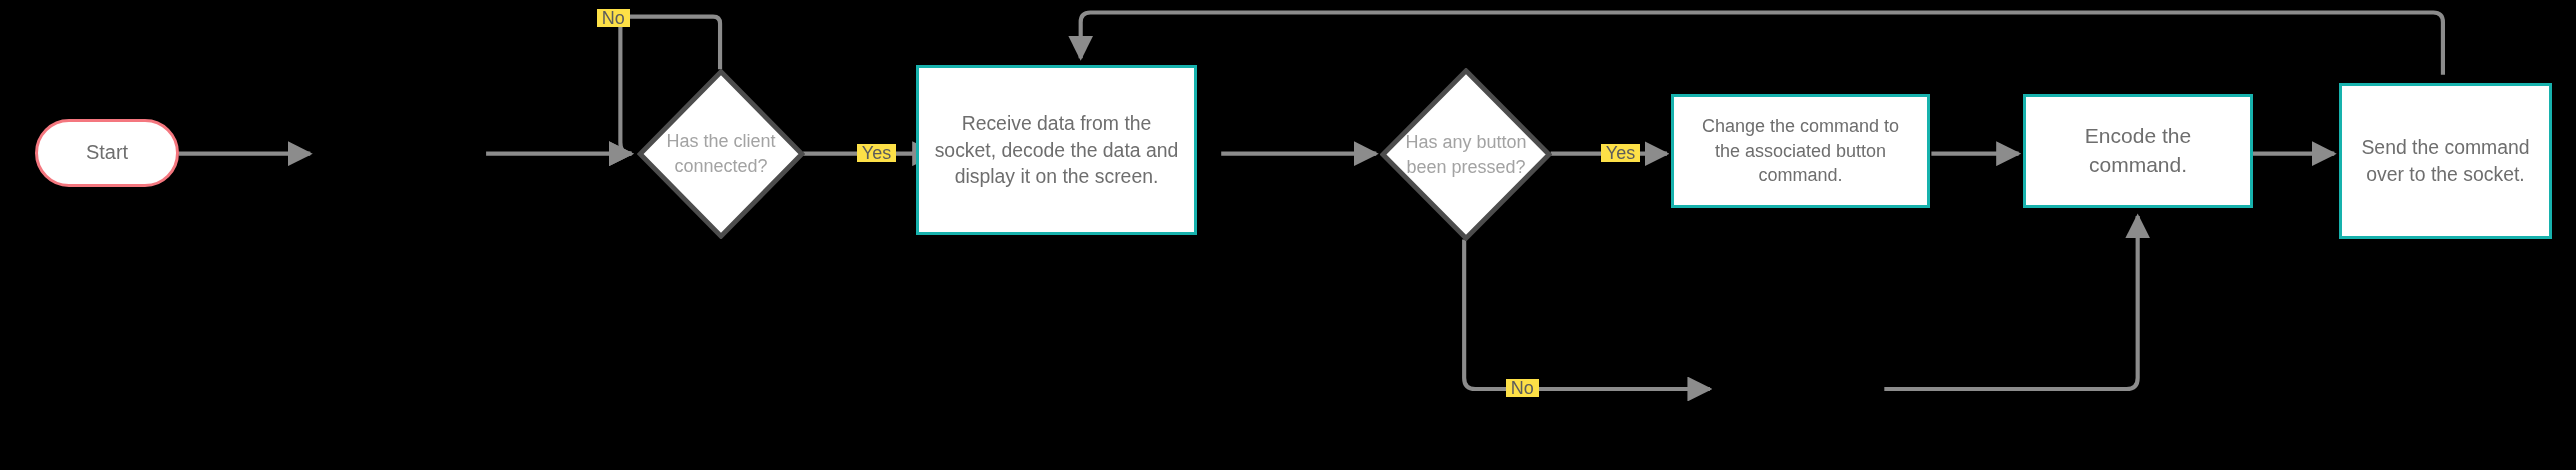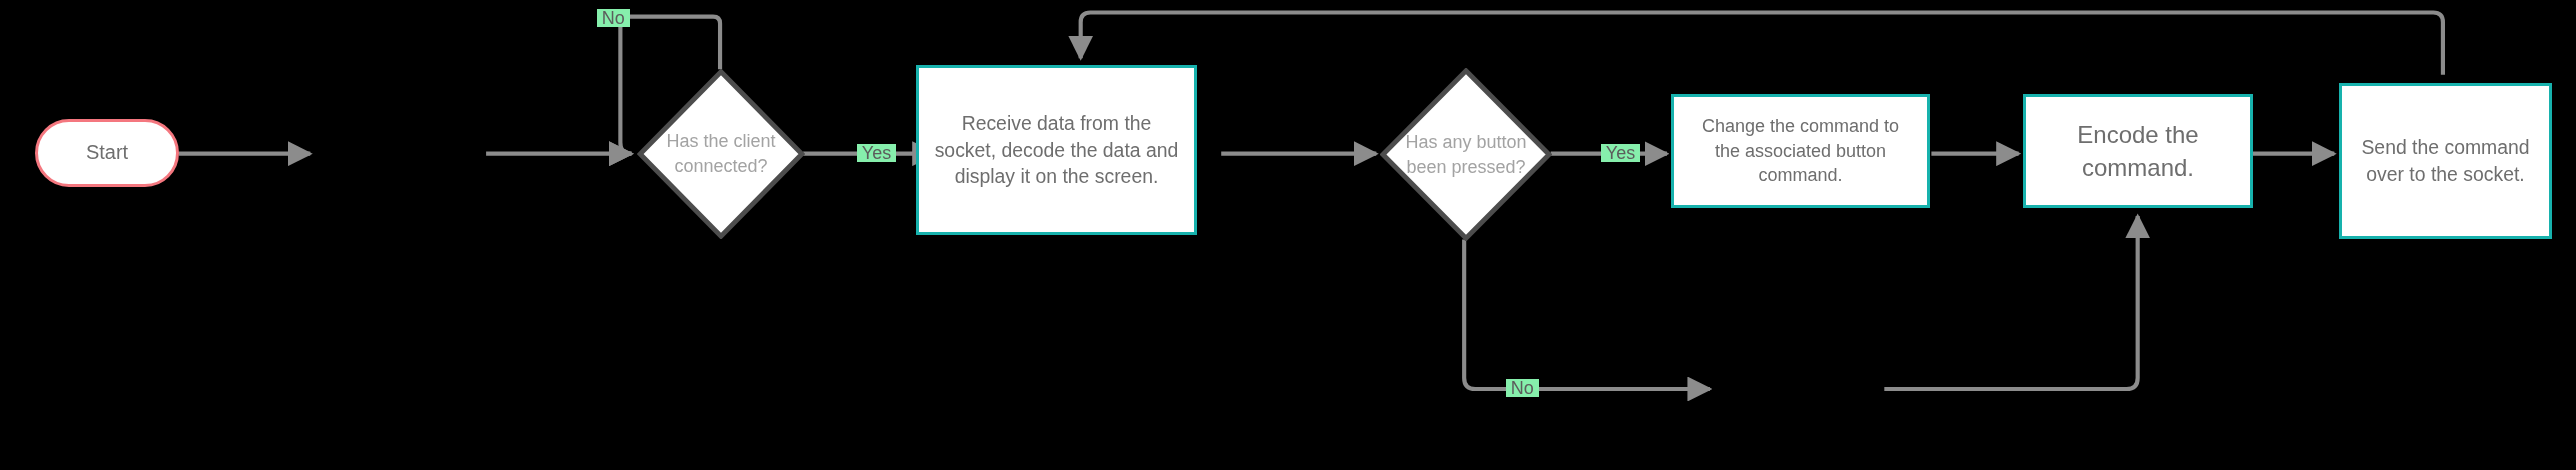--- a/index.html
+++ b/index.html
@@ -73,21 +73,21 @@
     position: absolute;
     left: 0;
     top: 0;
     width: 2576px;
     height: 470px;
     z-index: 2;
   }
   .edge-label {
     position: absolute;
     color: #5C5C5C;
-    background: #86efac;
+    background: #fde047;
     padding: 0 4.8px;
     z-index: 6;
     white-space: nowrap;
     line-height: 1;
   }
 </style>
 </head>
 <body>
 
 <div id="canvas">
@@ -150,21 +150,21 @@
     <div class="decision-label" style="font-size:18px;">Has any button
 been pressed?</div>
   </div>
 
   <div class="node process" style="left:1671px; top:94px; width:259px; height:114px; font-size:18px;">
     <span class="node-text">Change the command to
 the associated button
 command.</span>
   </div>
 
-  <div class="node process" style="left:2023px; top:94px; width:230px; height:114px; font-size:24px;">
+  <div class="node process" style="left:2023px; top:94px; width:230px; height:114px; font-size:21px;">
     <span class="node-text">Encode the
 command.</span>
   </div>
 
   <div class="node process" style="left:2339px; top:75px; width:213px; height:156px; font-size:19.4px;margin-top:8px;">
     <span class="node-text">Send the command
 over to the socket.</span>
   </div>
 
 

